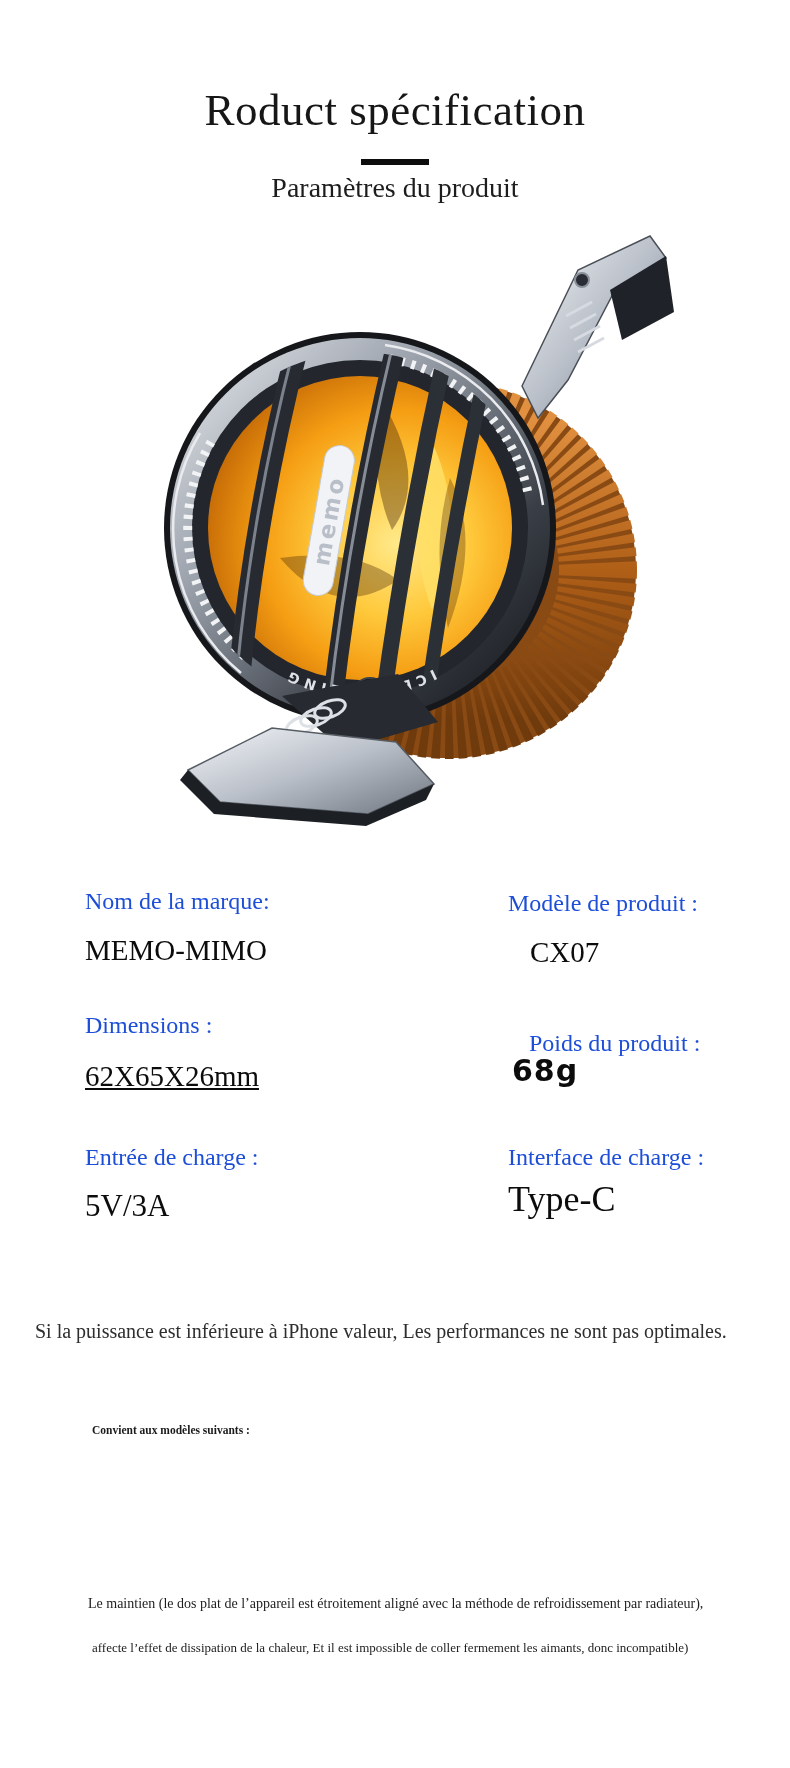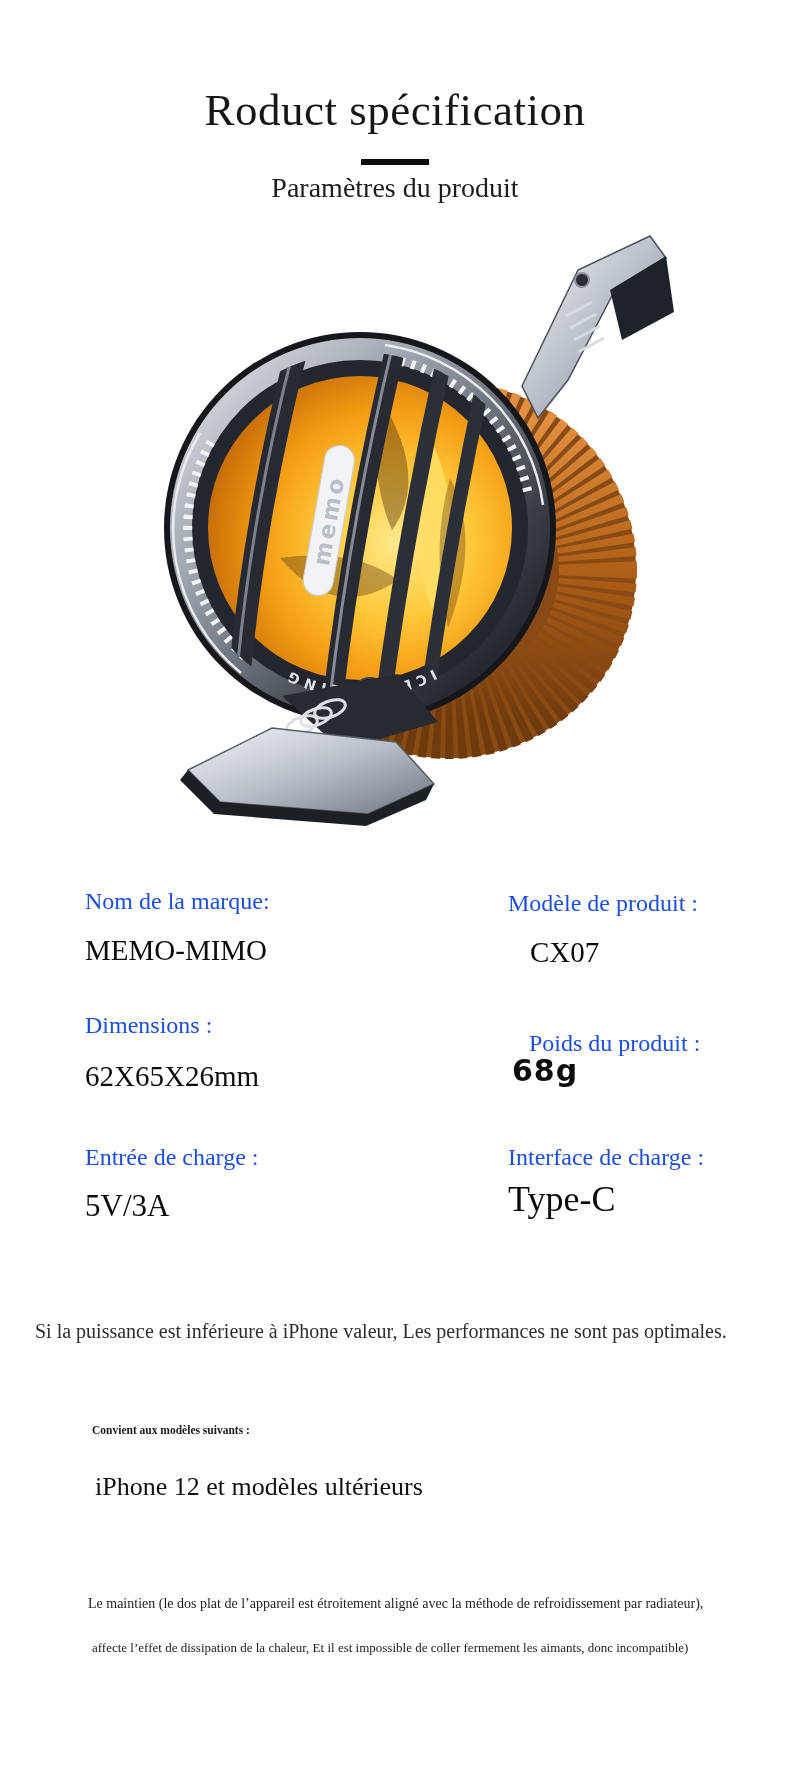--- a/index.html
+++ b/index.html
@@ -136,31 +136,30 @@
     </svg>
   </div>
 
   <div class="abs spec-label" style="top:888px;left:85px;">Nom de la marque:</div>
   <div class="abs spec-value" style="top:934px;left:85px;">MEMO-MIMO</div>
 
   <div class="abs spec-label" style="top:890px;left:508px;">Modèle de produit :</div>
   <div class="abs spec-value" style="top:936px;left:530px;">CX07</div>
 
   <div class="abs spec-label" style="top:1012px;left:85px;">Dimensions :</div>
-  <div class="abs spec-value" style="top:1060px;left:85px;">62X65X26mm</div>
+  <div class="abs spec-value" style="top:1060px;left:85px;text-decoration:underline;">62X65X26mm</div>
 
   <div class="abs spec-label" style="top:1010px;left:529px;margin-top:20px;">Poids du produit :</div>
   <div class="abs spec-value v-weight" style="top:1053px;left:512px;">68g</div>
 
   <div class="abs spec-label" style="top:1144px;left:85px;">Entrée de charge :</div>
   <div class="abs spec-value v-charge" style="top:1188px;left:85px;">5V/3A</div>
 
   <div class="abs spec-label" style="top:1144px;left:508px;">Interface de charge :</div>
   <div class="abs spec-value v-type" style="top:1178px;left:508px;">Type-C</div>
 
   <div class="abs perf">Si la puissance est inférieure à iPhone valeur, Les performances ne sont pas optimales.</div>
 
   <div class="abs compat-heading">Convient aux modèles suivants :</div>
-  <div class="abs compat-models">iPhone 12 et modèles ultérieurs</div>
   <div class="abs detail-1">Le maintien (le dos plat de l’appareil est étroitement aligné avec la méthode de refroidissement par radiateur),</div>
   <div class="abs detail-2">affecte l’effet de dissipation de la chaleur, Et il est impossible de coller fermement les aimants, donc incompatible)</div>
 
 </div>
 
 </body></html>

